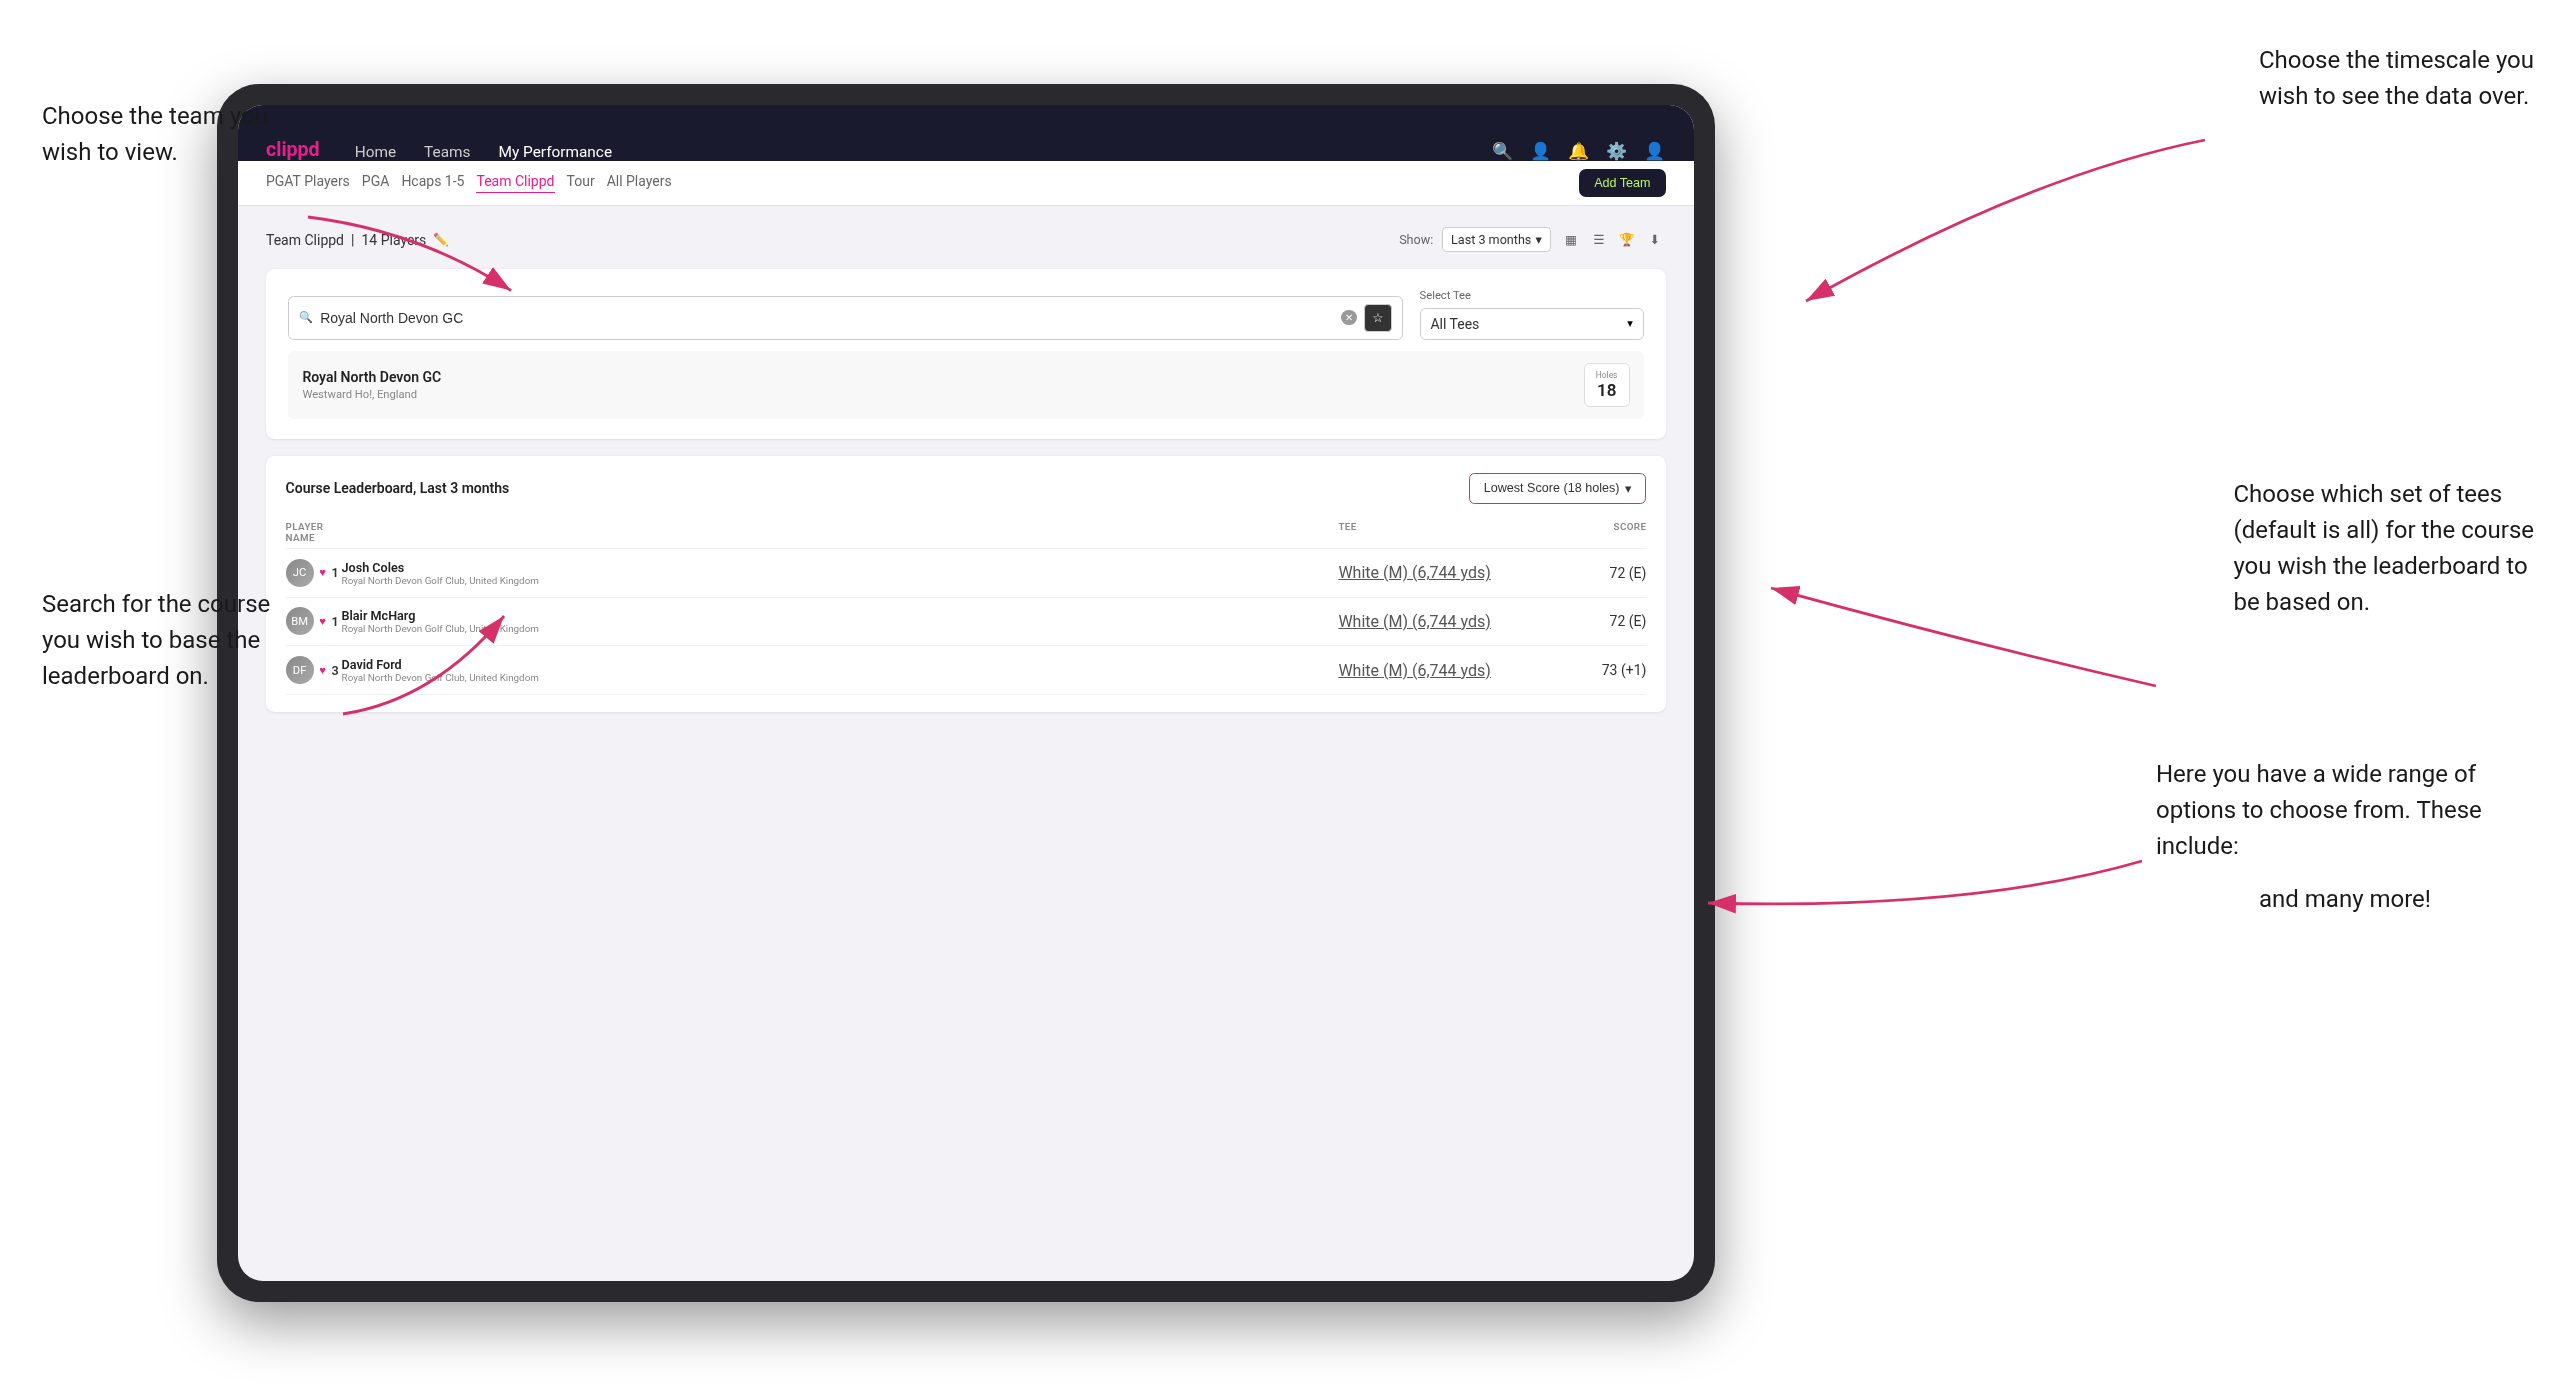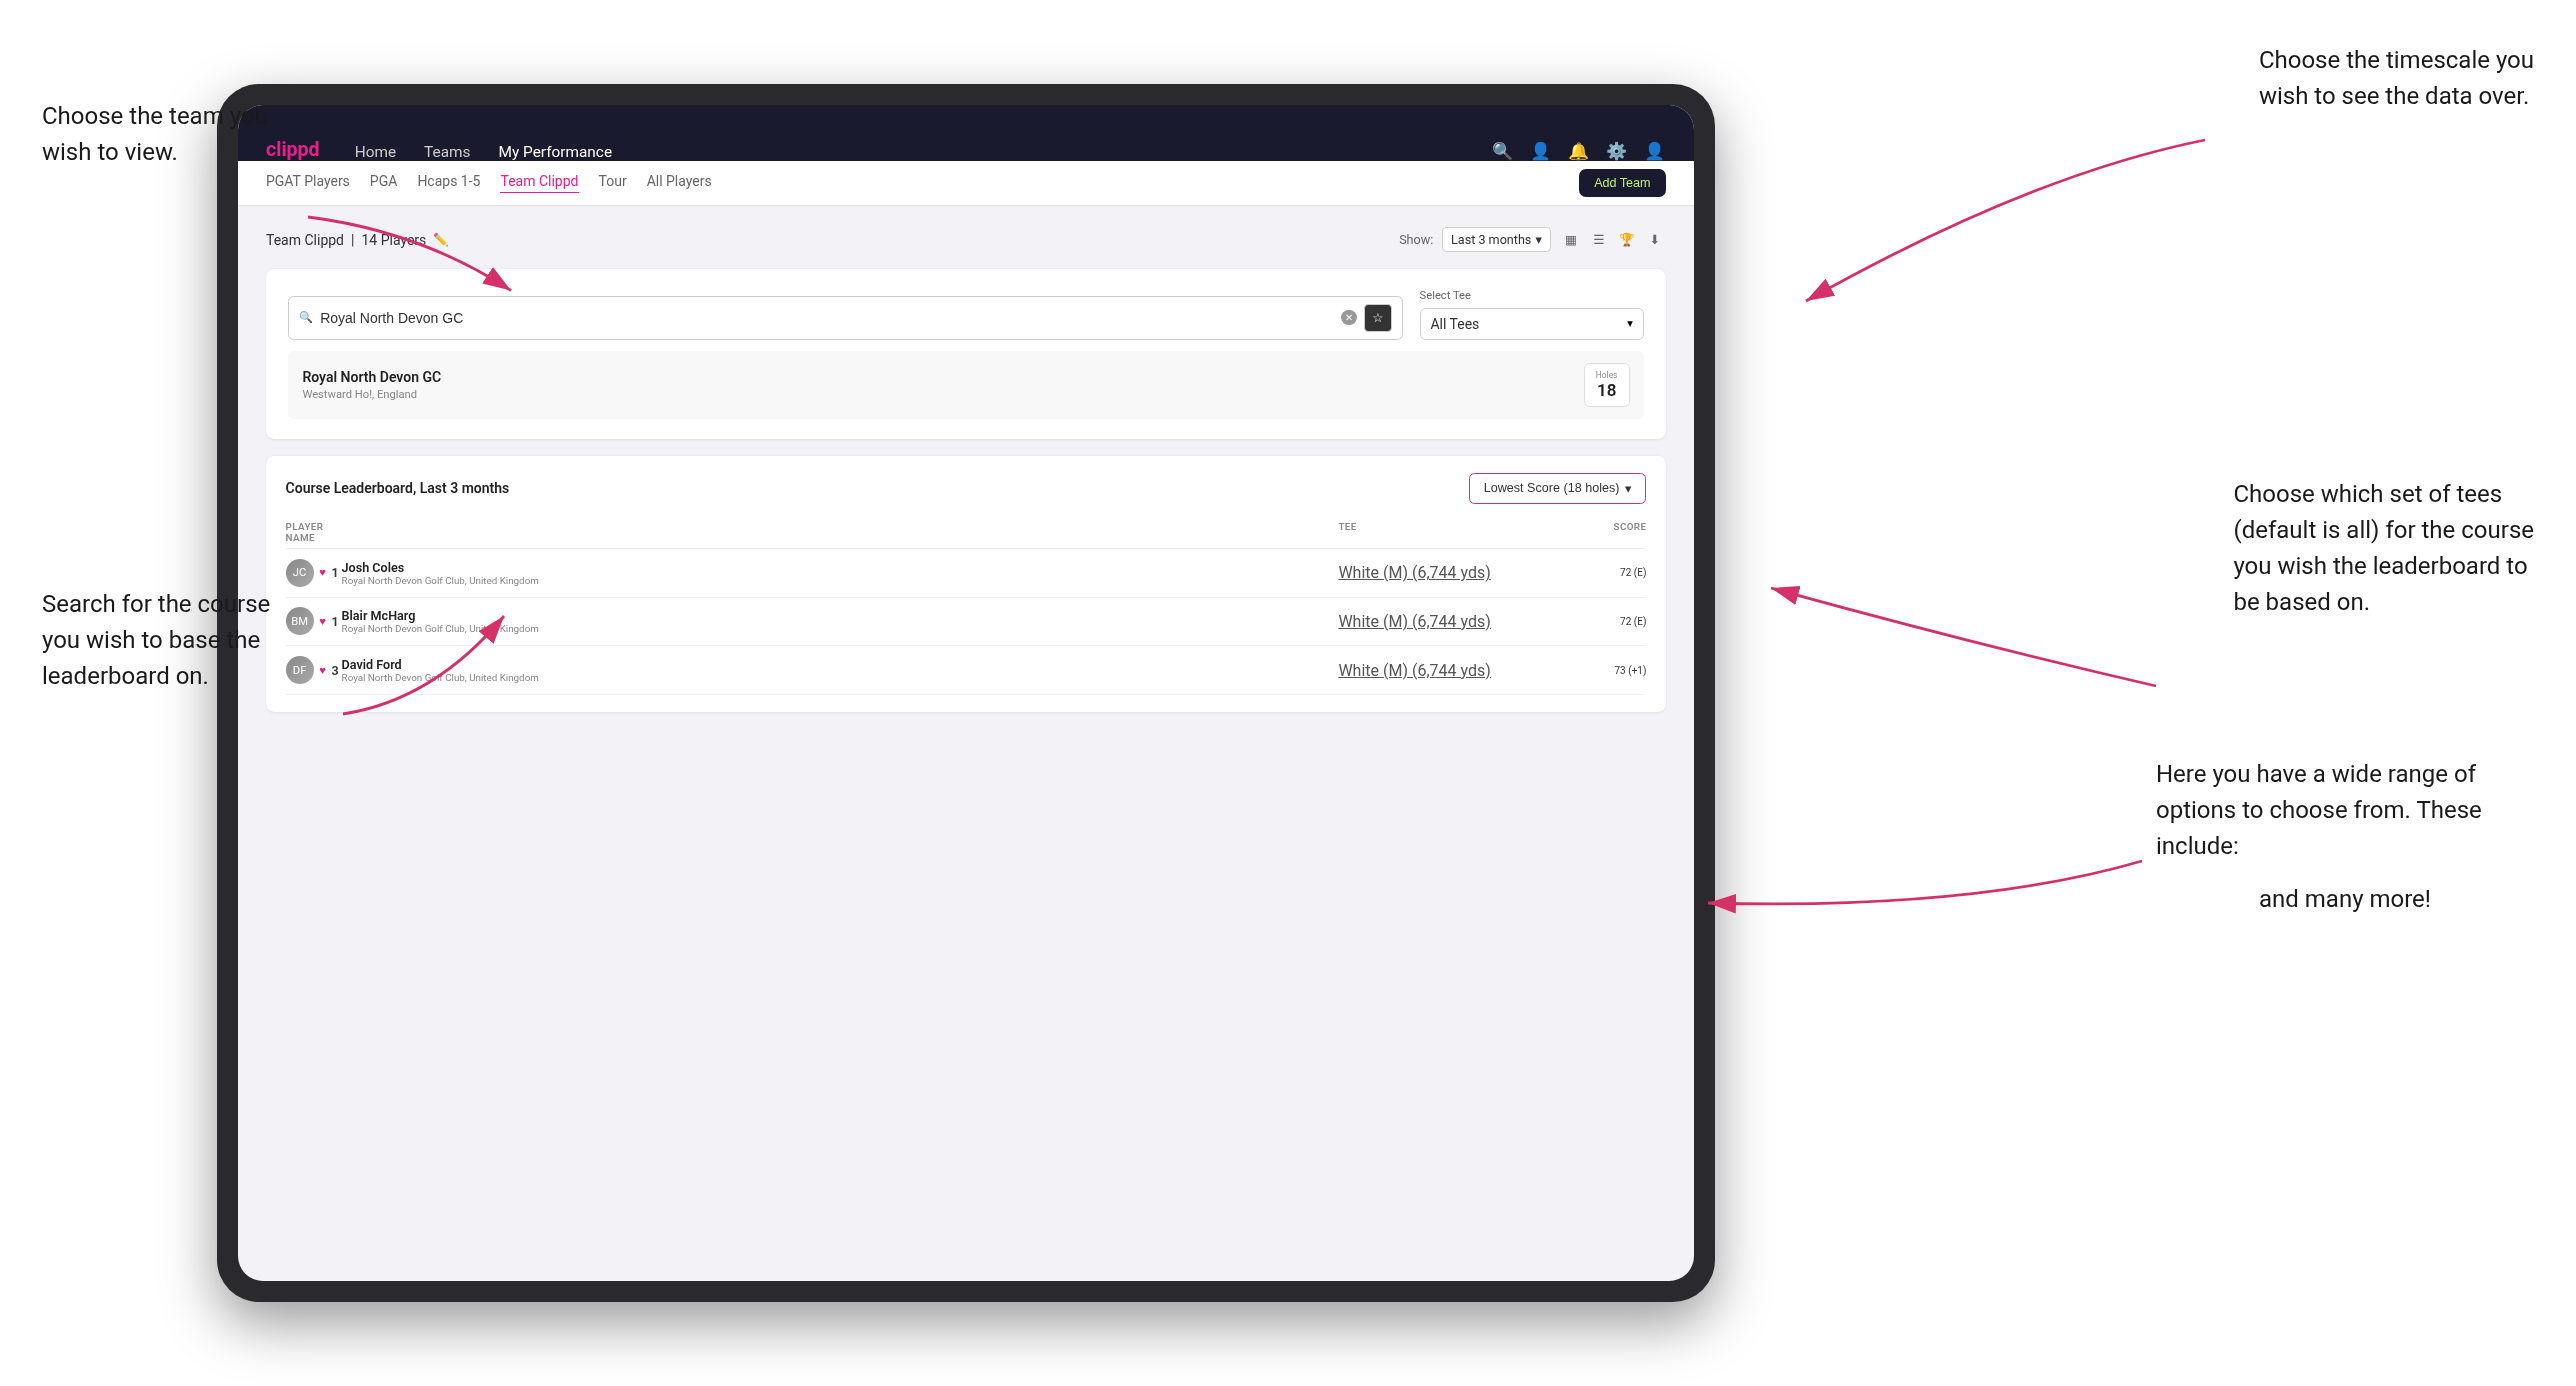--- a/index.html
+++ b/index.html
@@ -87,21 +87,21 @@
       display: flex;
       align-items: center;
       padding: 0 28px;
       border-bottom: 0.7px solid #e0e0e0;
       flex-shrink: 0;
       position: relative;
     }
 
     .sub-nav-links {
       display: flex;
-      gap: 20px;
+      gap: 12px;
       flex: 1;
     }
 
     .sub-nav-link {
       color: #666666;
       font-size: 14px;
       cursor: pointer;
       padding-bottom: 2.8px;
     }
 
@@ -442,21 +442,21 @@
       color: #888888;
     }
 
     .tee-info {
       font-size: 16px;
       color: #555555;
       text-decoration: underline;
     }
 
     .score-val {
-      font-size: 10px;
+      font-size: 14px;
       color: #333333;
       text-align: right;
     }
 
     
     .annotations-overlay {
       position: absolute;
       top: 0;
       left: 0;
       width: 2576px;

